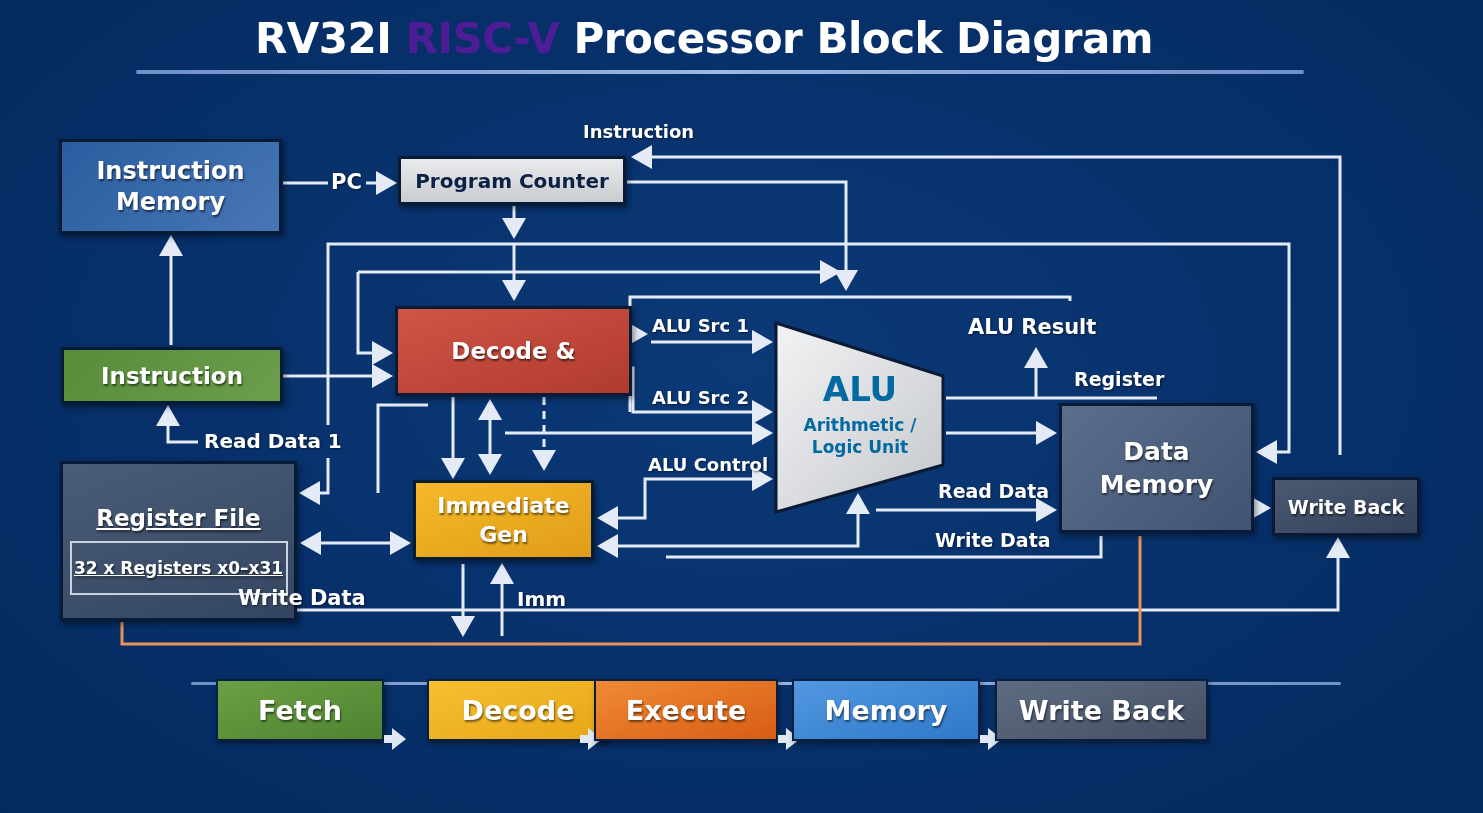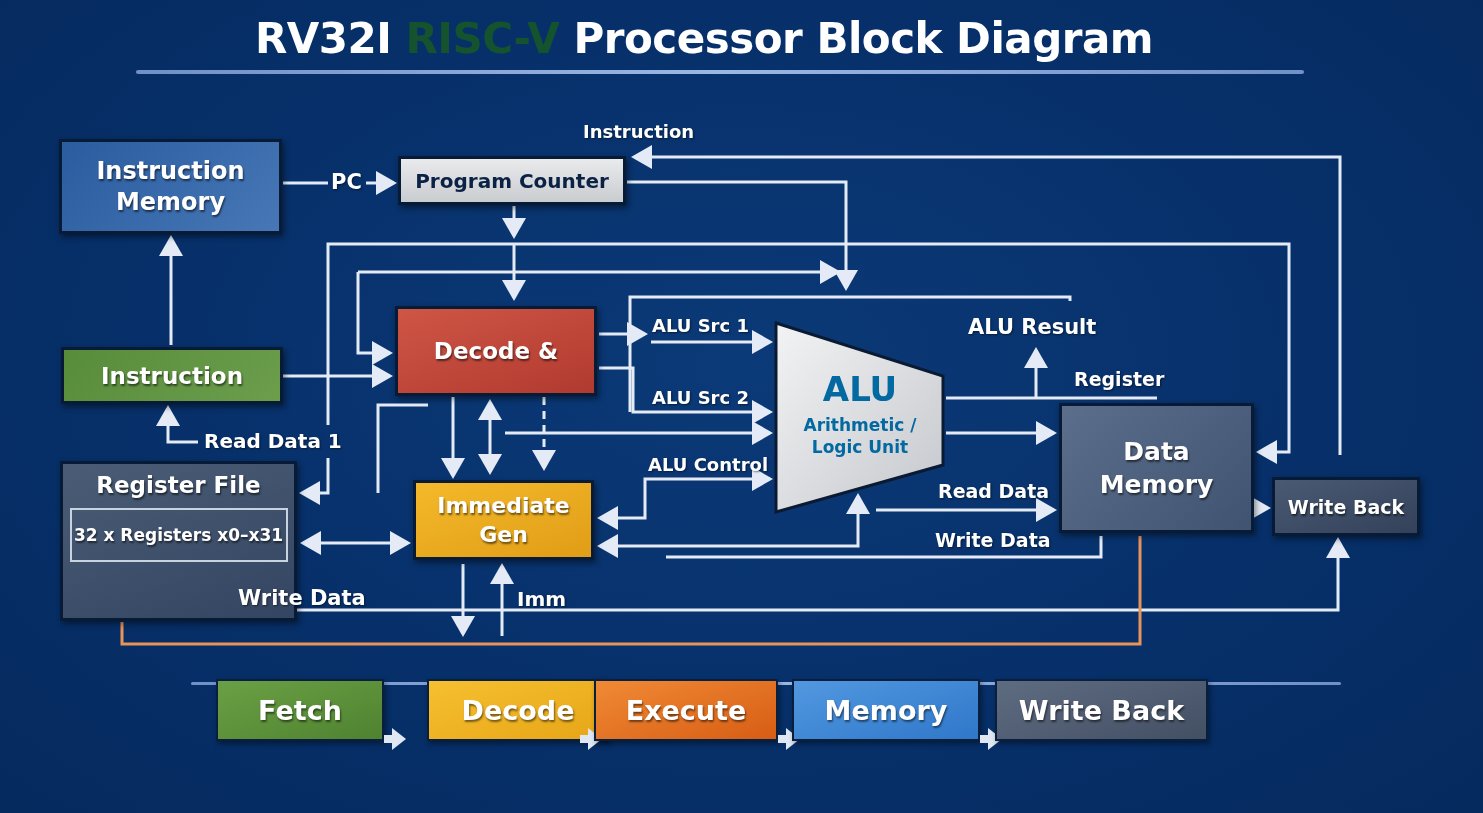--- a/index.html
+++ b/index.html
@@ -7,21 +7,21 @@
     width: 1483px; height: 813px; overflow: hidden;
     background: radial-gradient(ellipse at 50% 45%, #0b3a78 0%, #07306a 55%, #052a5e 100%);
     font-family: "DejaVu Sans", sans-serif;
     position: relative;
   }
   .title {
     position: absolute; left: 0; top: 14px; width: 1408px; text-align: center;
     font-family: "DejaVu Sans", sans-serif; font-weight: bold; font-size: 42px;
     color: #ffffff; letter-spacing: -0.5px;
   }
-  .title .accent { color: #14532d; }
+  .title .accent { color: #4c1d95; }
   .rule { position: absolute; height: 4px; border-radius: 2px; background: linear-gradient(90deg,#6f90c8,#9cb7e3,#6f90c8); }
   svg#wires { position: absolute; left: 0; top: 0; }
   .box {
     position: absolute; box-sizing: border-box; border: 3px solid #071a36;
     display: flex; align-items: center; justify-content: center; flex-direction: column;
     text-align: center; color: #fff; font-weight: bold;
     text-shadow: 1px 2px 2px rgba(0,0,0,0.55);
     box-shadow: 2px 3px 6px rgba(0,0,0,0.45);
   }
   .lbl {
@@ -141,21 +141,21 @@
 </div>
 
 <div class="lbl" style="left:583px; top:121px; font-size:18px;">Instruction</div>
 
 <div class="box" style="left:61px; top:347px; width:222px; height:57px; background:linear-gradient(135deg,#578c3b,#6c9e4c); font-size:23px;">
   <span>Instruction</span>
 </div>
 
 <div class="lbl" style="left:204px; top:429px; font-size:20px;">Read Data 1</div>
 
-<div class="box" style="left:395px; top:306px; width:202px; height:90px; background:linear-gradient(160deg,#cf5646,#b13a2f); font-size:23px; line-height:31px;gap:28px;">
+<div class="box" style="left:395px; top:306px; width:237px; height:90px; background:linear-gradient(160deg,#cf5646,#b13a2f); font-size:23px; line-height:31px;gap:28px;">
   <div>Decode &amp;</div>
 </div>
 
 <div class="box" style="left:413px; top:480px; width:181px; height:80px; background:linear-gradient(160deg,#f4b92a,#e09d17); font-size:22px; line-height:29px;">
   <div>Immediate</div>
   <div>Gen</div>
 </div>
 
 <div class="lbl" style="left:652px; top:315px; font-size:18px;">ALU Src 1</div>
 <div class="lbl" style="left:652px; top:387px; font-size:18px;">ALU Src 2</div>
@@ -165,21 +165,21 @@
   <div style="font-size:34px; line-height:38px;">ALU</div>
   <div style="font-size:17px; line-height:22px; margin-top:6px;">Arithmetic /</div>
   <div style="font-size:17px; line-height:22px;">Logic Unit</div>
 </div>
 
 <div class="lbl" style="left:968px; top:315px; font-size:21px;">ALU Result</div>
 <div class="lbl" style="left:1074px; top:368px; font-size:19px;">Register</div>
 <div class="lbl" style="left:938px; top:480px; font-size:19px;">Read Data</div>
 <div class="lbl" style="left:935px; top:529px; font-size:19px;">Write Data</div>
 
-<div class="box" style="left:60px; top:461px; width:237px; height:160px; background:linear-gradient(160deg,#4a5c76,#334560); justify-content:flex-start; padding-top:8px;">
+<div class="box" style="left:60px; top:461px; width:237px; height:160px; background:linear-gradient(160deg,#4a5c76,#334560); justify-content:center; padding-top:17px;text-decoration:underline;">
   <div style="font-size:23px;">Register File</div>
   <div style="margin-top:10px; width:218px; height:54px; border:2px solid #c9d2df; box-sizing:border-box; display:flex; align-items:center; justify-content:center; font-size:17px;">
     <span>32 x Registers x0–x31</span>
   </div>
 </div>
 
 <div class="lbl" style="left:238px; top:586px; font-size:21px;">Write Data</div>
 <div class="lbl" style="left:517px; top:587px; font-size:20px;">Imm</div>
 
 <div class="box" style="left:1059px; top:403px; width:195px; height:130px; background:linear-gradient(135deg,#5b6f8c,#405370); font-size:25px; line-height:33px;">

